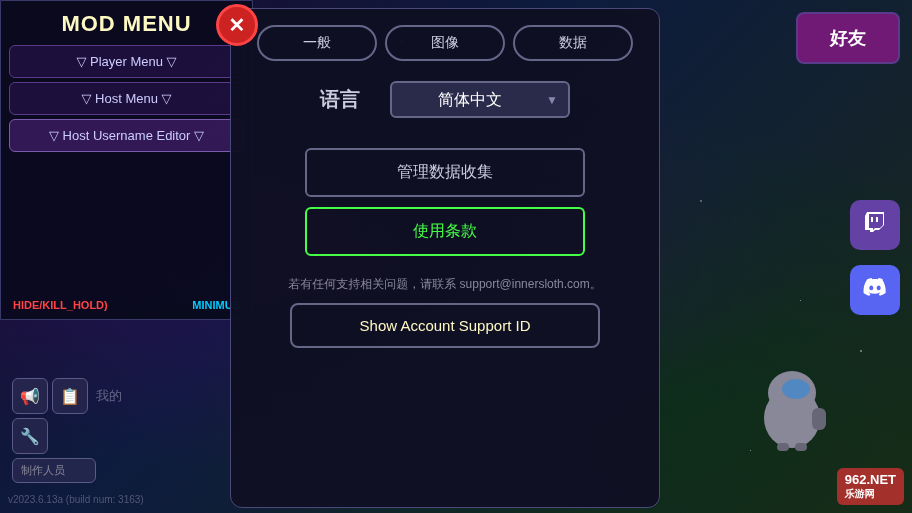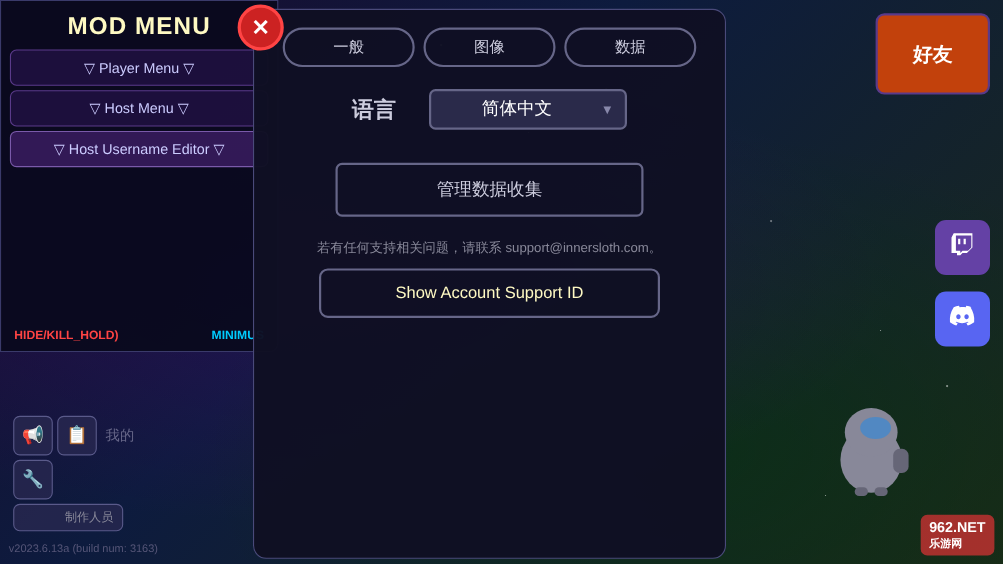--- a/index.html
+++ b/index.html
@@ -33,26 +33,26 @@
       position: absolute;
       background: white;
       border-radius: 50%;
     }
 
     
     .friend-btn {
       position: absolute;
       top: 12px;
       right: 12px;
-      background: #c2410c;
+      background: #701a75;
       border: 2px solid #5a3a8a;
       border-radius: 8px;
       color: #ffffff;
       font-size: 18px;
-      padding: 23px 32px;
+      padding: 12px 32px;
       font-weight: bold;
     }
 
     
     .sidebar {
       position: absolute;
       top: 0;
       left: 0;
       width: 253px;
       height: 320px;
@@ -166,28 +166,28 @@
       margin-right: 4px;
     }
 
     .my-label {
       color: #666688;
       font-size: 13px;
       margin-left: 4px;
     }
 
     .crew-btn {
-      width: 100px;
+      width: 84px;
       padding: 4px 8px;
       background: rgba(40,40,80,0.8);
       border: 1px solid #5a5a8a;
       border-radius: 6px;
       color: #888899;
       font-size: 11px;
-      text-align: right;
+      text-align: left;
       margin-top: 4px;
     }
 
     
     .version-text {
       position: absolute;
       bottom: 8px;
       left: 8px;
       color: #555577;
       font-size: 10px;
@@ -489,20 +489,21 @@
         <option value="es">Español</option>
         <option value="fr">Français</option>
         <option value="de">Deutsch</option>
         <option value="it">Italiano</option>
         <option value="pt">Português</option>
       </select>
     </div>
   </div>
 
   <button class="action-btn">管理数据收集</button>
+  <button class="action-btn active">使用条款</button>
 
   <p class="support-text">若有任何支持相关问题，请联系 support@innersloth.com。</p>
 
   <button class="support-btn">Show Account Support ID</button>
 </div>
 
 <div class="watermark">
   <div style="font-size:13px;font-weight:bold;">962.NET</div>
   <div style="font-size:10px;">乐游网</div>
 </div>

